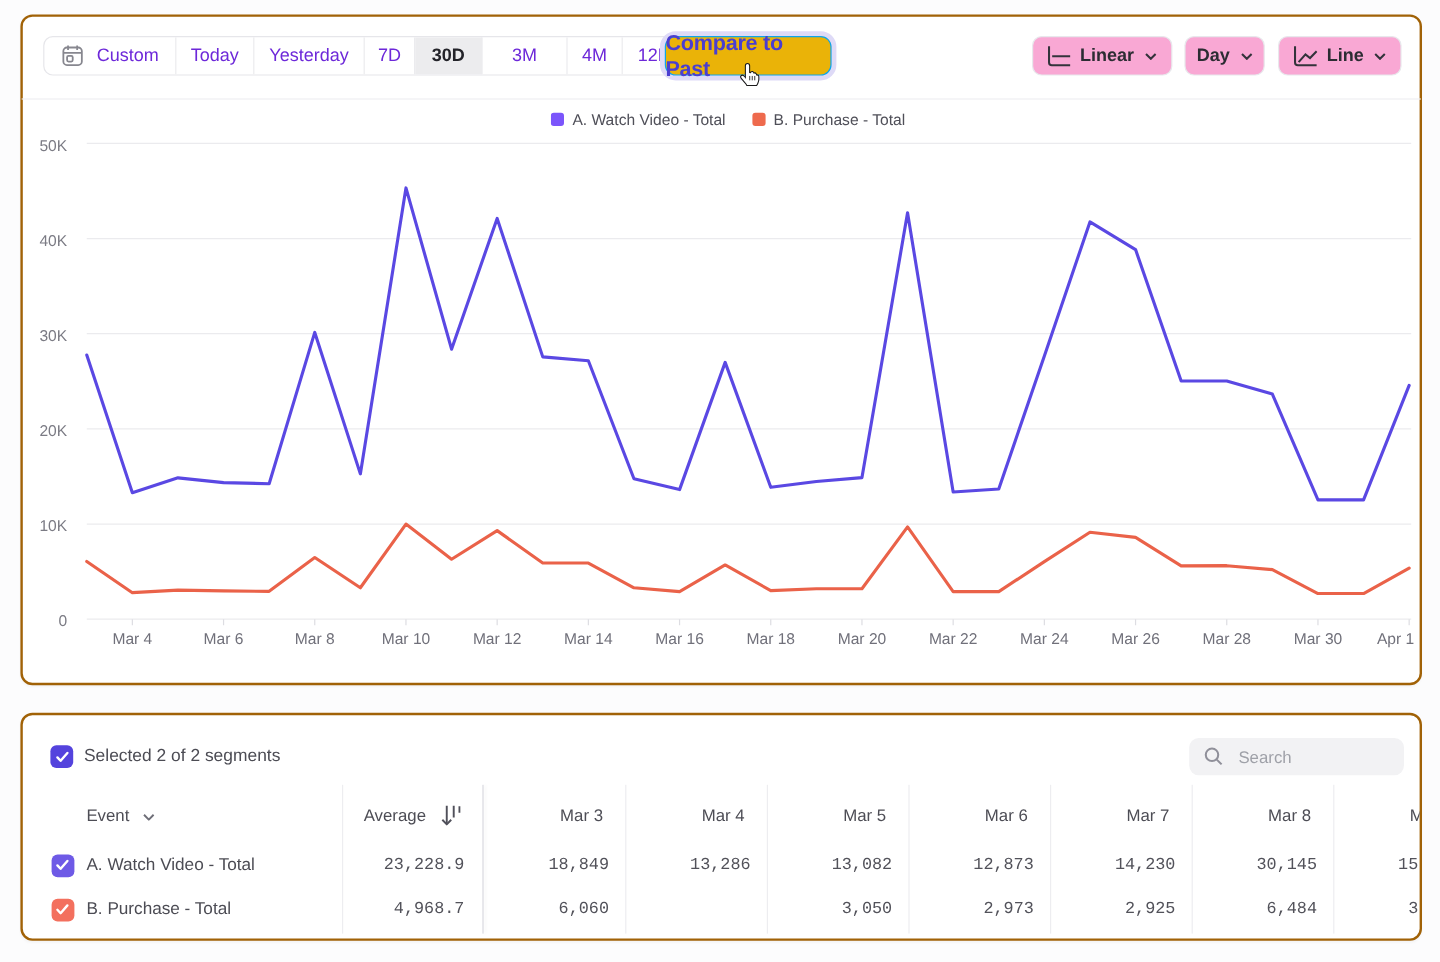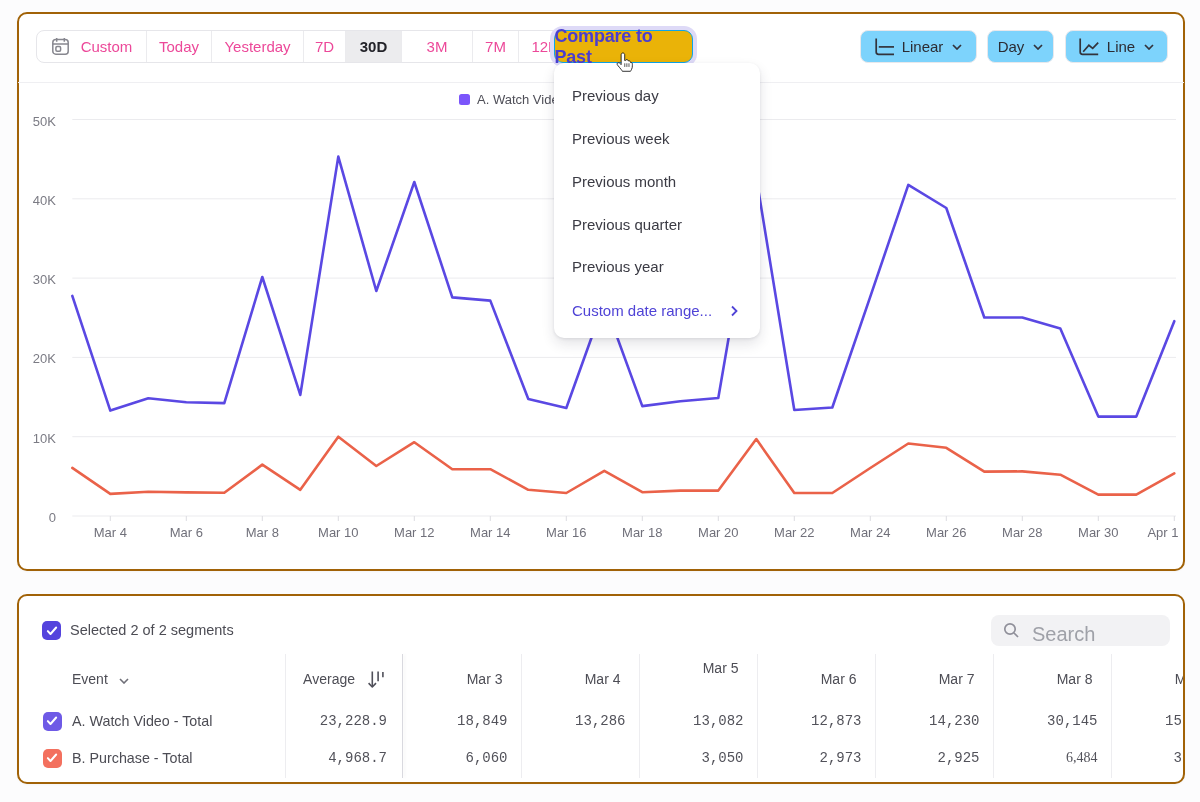--- a/index.html
+++ b/index.html
@@ -4,24 +4,24 @@
 <style>
 * { margin:0; padding:0; box-sizing:border-box; }
 html,body { width:1200px; height:802px; background:#fcfcfd; font-family:"Liberation Sans", sans-serif; overflow:hidden; -webkit-font-smoothing:antialiased; }
 #stage { position:relative; width:1200px; height:802px; }
 .card { position:absolute; background:#fff; border:2px solid #a16207; border-radius:10px; box-shadow:0 1px 2px rgba(20,20,40,0.03); }
 #card1 { left:17px; top:12px; width:1168px; height:559px; }
 #card2 { left:17px; top:594px; width:1168px; height:190px; overflow:hidden; }
 
 #hdrline { position:absolute; left:18px; top:82px; width:1166px; height:1px; background:#efeff2; }
 #segbar { position:absolute; left:36px; top:30px; height:33px; display:flex; border:1px solid #e6e6ea; border-radius:8px; background:#fff; overflow:hidden; }
-.seg { display:flex; align-items:center; justify-content:center; font-size:15px; color:#ec4899; border-right:1px solid #ebebee; white-space:nowrap; }
+.seg { display:flex; align-items:center; justify-content:center; font-size:15px; color:#6d28d9; border-right:1px solid #ebebee; white-space:nowrap; }
 .seg:last-child { border-right:none; }
 .seg.sel { background:#ececee; color:#232329; font-weight:700; }
-.btn { position:absolute; top:30px; height:33px; background:#7dd3fc; border:1px solid #e8e8ec; border-radius:8px; display:flex; align-items:center; justify-content:center; font-size:15px; color:#2c2c33; font-weight:400; }
+.btn { position:absolute; top:30px; height:33px; background:#f9a8d4; border:1px solid #e8e8ec; border-radius:8px; display:flex; align-items:center; justify-content:center; font-size:15px; color:#2c2c33; font-weight:700; }
 #cmp { position:absolute; left:553.5px; top:30px; width:139px; height:33px; background:#eab308; border:1px solid #0ea5e9; border-radius:9px; box-shadow:0 0 0 4px #dedaf7; display:flex; align-items:center; justify-content:center; color:#4a3ed0; font-size:18px; font-weight:700; letter-spacing:-0.2px; }
 
 #dd { position:absolute; left:554px; top:63px; width:206px; height:275px; background:#fff; border-radius:10px; box-shadow:0 1px 3px rgba(35,35,60,0.10), 0 6px 13px rgba(35,35,60,0.12); z-index:30; }
 .dditem { position:absolute; left:18px; font-size:15px; color:#3b3b44; white-space:nowrap; }
 
 #legend { position:absolute; left:459px; top:92px; width:296px; height:14px; overflow:hidden; display:flex; align-items:center; white-space:nowrap; font-size:13px; color:#4f4f58; }
 .lsq { width:11px; height:11px; border-radius:2.5px; display:inline-block; }
 
 .tsep { position:absolute; top:58px; width:1px; height:124px; background:#ededf0; }
 .num { font-family:"Liberation Mono", monospace; font-size:14px; color:#52525a; position:absolute; white-space:nowrap; }
@@ -114,21 +114,21 @@
         <line x1="13.3" y1="0.9" x2="13.3" y2="4.7"></line>
         <rect x="4.9" y="9.6" width="4.7" height="4.7" rx="1.2"></rect>
       </svg>
       Custom
     </div>
     <div class="seg" style="width:65px;">Today</div>
     <div class="seg" style="width:92px;">Yesterday</div>
     <div class="seg" style="width:42px;">7D</div>
     <div class="seg sel" style="width:56px;">30D</div>
     <div class="seg" style="width:71px;">3M</div>
-    <div class="seg" style="width:46px;">7M</div>
+    <div class="seg" style="width:46px;">4M</div>
     <div class="seg" style="width:54px;">12M</div>
   </div>
 
   <div id="cmp">Compare to Past</div>
 
   <div class="btn" style="left:860px; width:117px;">
     <svg width="19" height="19" viewBox="0 0 19 19" fill="none" stroke="#33333b" stroke-width="1.7" style="margin-right:8px;">
       <path d="M1.2 1.5 V15 a2.3 2.3 0 0 0 2.3 2.3 H19"></path>
       <line x1="3.8" y1="9.9" x2="19" y2="9.9"></line>
     </svg>
@@ -147,31 +147,20 @@
     <svg width="20" height="19" viewBox="0 0 20 19" fill="none" stroke="#33333b" stroke-width="1.7" style="margin-right:8px;">
       <path d="M1.2 1.5 V15 a2.3 2.3 0 0 0 2.3 2.3 H19.2"></path>
       <path d="M4.2 14.8 L9.9 8.3 13.7 11.4 19.2 5.7"></path>
     </svg>
     Line
     <svg width="10" height="6" viewBox="0 0 10 6" fill="none" stroke="#33333b" stroke-width="1.7" style="margin-left:9px;">
         <path d="M1 1 l4 4 l4 -4"></path>
       </svg>
   </div>
 
-  <div id="dd">
-    <div class="dditem" style="top:23.5px;">Previous day</div>
-    <div class="dditem" style="top:66.5px;">Previous week</div>
-    <div class="dditem" style="top:109.5px;">Previous month</div>
-    <div class="dditem" style="top:153px;">Previous quarter</div>
-    <div class="dditem" style="top:195px;">Previous year</div>
-    <div class="dditem" style="top:238.5px; color:#4f43d6;">Custom date range...</div>
-    <svg width="7" height="12" viewBox="0 0 7 12" fill="none" stroke="#4f43d6" stroke-width="1.8" style="position:absolute; left:177px; top:241.5px;">
-        <path d="M1 1.5 l4.5 4.5 l-4.5 4.5"></path>
-      </svg>
-  </div>
 
   <svg id="cursor" width="21" height="22.6" viewBox="0 0 26 28" style="position:absolute; left:614.5px; top:51.5px; z-index:40;">
     <path d="M9.8 1.2 C11.1 1.2 12 2.2 12 3.5 L12 10.5 L12.9 10.6 C13.1 9.8 14 9.2 15 9.4 C15.8 9.6 16.3 10.2 16.5 11 C17.3 10.7 18.3 10.9 18.8 11.7 C19.1 12.2 19.1 12.6 19.2 12.9 C20 12.8 20.9 13.1 21.3 13.9 C21.6 14.6 21.5 15.8 21.5 17.1 C21.5 19.1 21.2 20.1 20.5 21.5 C19.9 22.8 19.2 23.9 19.2 23.9 L9.1 23.9 C9.1 23.9 8.5 22.6 7.5 21.5 C6.6 20.3 5.2 18.8 4 17.3 C2.9 15.9 2 14.8 3 13.8 C3.9 12.9 5.2 13.2 6.1 14 C6.7 14.5 7.6 15.6 7.6 15.6 L7.6 3.5 C7.6 2.2 8.5 1.2 9.8 1.2 Z" fill="#fff" stroke="#1a1a1a" stroke-width="1.1"></path>
     <g stroke="#1a1a1a" stroke-width="0.9">
       <line x1="12.1" y1="14" x2="12.1" y2="18.5"></line>
       <line x1="14.7" y1="14" x2="14.7" y2="18.5"></line>
       <line x1="17.3" y1="14" x2="17.3" y2="18.5"></line>
     </g>
   </svg>
 
@@ -182,21 +171,21 @@
           <path d="M2 6.2 l3.2 3.4 L12 1.8"></path>
         </svg>
     </div>
     <div style="position:absolute; left:51px; top:26px; font-size:14.5px; color:#4c4c54;">Selected 2 of 2 segments</div>
 
     <div style="position:absolute; left:972px; top:19px; width:179px; height:31px; background:#f2f2f4; border-radius:8px;"></div>
     <svg width="17" height="17" viewBox="0 0 17 17" fill="none" stroke="#90909a" stroke-width="1.7" style="position:absolute; left:984px; top:26px;">
       <circle cx="7" cy="7" r="5.2"></circle>
         <line x1="11" y1="11" x2="15" y2="15"></line>
     </svg>
-    <div style="position:absolute; left:1013px; top:27px; font-size:20px; color:#9fa1a8;">Search</div>
+    <div style="position:absolute; left:1013px; top:27px; font-size:14px; color:#9fa1a8;">Search</div>
 
     <div class="tsep" style="left:266px;"></div>
     <div class="tsep" style="left:383px; background:#d9d9df; box-shadow:2px 0 3px rgba(0,0,0,0.06);"></div>
     <div class="tsep" style="left:502px;"></div>
     <div class="tsep" style="left:620px;"></div>
     <div class="tsep" style="left:738px;"></div>
     <div class="tsep" style="left:856px;"></div>
     <div class="tsep" style="left:974px;"></div>
     <div class="tsep" style="left:1092px;"></div>
 
@@ -206,21 +195,21 @@
       </svg>
     <div class="mhdr" style="left:336px; top:75px;">Average</div>
     <svg width="19" height="19" viewBox="0 0 19 19" fill="none" stroke="#50505a" stroke-width="1.6" style="position:absolute; left:346px; top:74px;">
       <line x1="7.3" y1="1.5" x2="7.3" y2="16.6"></line>
       <path d="M3.6 13.1 L7.3 17 L11 13.1" stroke-linejoin="round"></path>
       <line x1="13.1" y1="1.5" x2="13.1" y2="11.3"></line>
       <line x1="17.9" y1="1.9" x2="17.9" y2="7.2"></line>
     </svg>
     <div class="mhdr" style="left:483.5px; top:75px;">Mar 3</div>
     <div class="mhdr" style="left:601.5px; top:75px;">Mar 4</div>
-    <div class="mhdr" style="left:719.5px; top:64px;">Mar 5</div>
+    <div class="mhdr" style="left:719.5px; top:75px;">Mar 5</div>
     <div class="mhdr" style="left:837.5px; top:75px;">Mar 6</div>
     <div class="mhdr" style="left:955.5px; top:75px;">Mar 7</div>
     <div class="mhdr" style="left:1073.5px; top:75px;">Mar 8</div>
     <div class="mhdr" style="left:1191.5px; top:75px;">Mar 9</div>
 
     <div class="cb" style="left:23.5px; top:115.5px; background:#6e5ae6;">
       <svg width="12" height="10" viewBox="0 0 14 12" fill="none" stroke="#fff" stroke-width="2.4" stroke-linecap="round" stroke-linejoin="round">
           <path d="M2 6.2 l3.2 3.4 L12 1.8"></path>
         </svg>
     </div>
@@ -239,16 +228,16 @@
           <path d="M2 6.2 l3.2 3.4 L12 1.8"></path>
         </svg>
     </div>
     <div class="rowlab" style="left:53px; top:154px;">B. Purchase - Total</div>
     <div class="num rnum" style="left:368px; top:154px;">4,968.7</div>
     <div class="num rnum" style="left:488.5px; top:154px;">6,060</div>
     <div class="num rnum" style="left:606.5px; top:154px;margin-top:32px;">2,789</div>
     <div class="num rnum" style="left:724.5px; top:154px;">3,050</div>
     <div class="num rnum" style="left:842.5px; top:154px;">2,973</div>
     <div class="num rnum" style="left:960.5px; top:154px;">2,925</div>
-    <div class="num rnum" style="left:1078.5px; top:154px;font-family:Liberation Serif, serif;">6,484</div>
+    <div class="num rnum" style="left:1078.5px; top:154px;">6,484</div>
     <div class="num rnum" style="left:1196.5px; top:154px;">3,197</div>
   </div>
 </div>
 
 </body></html>

